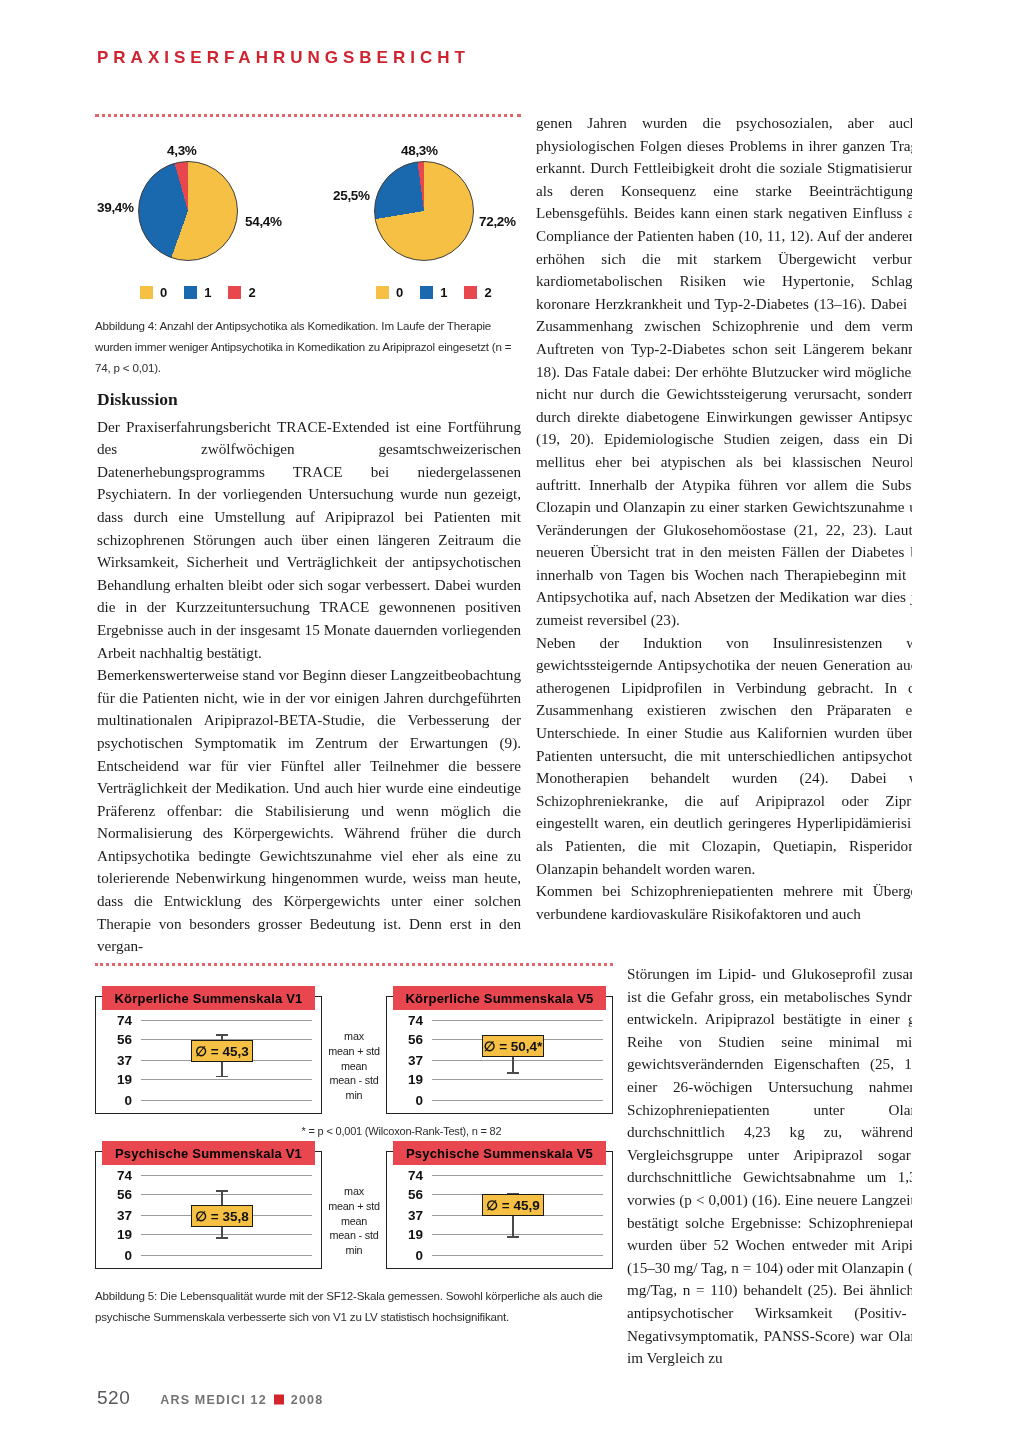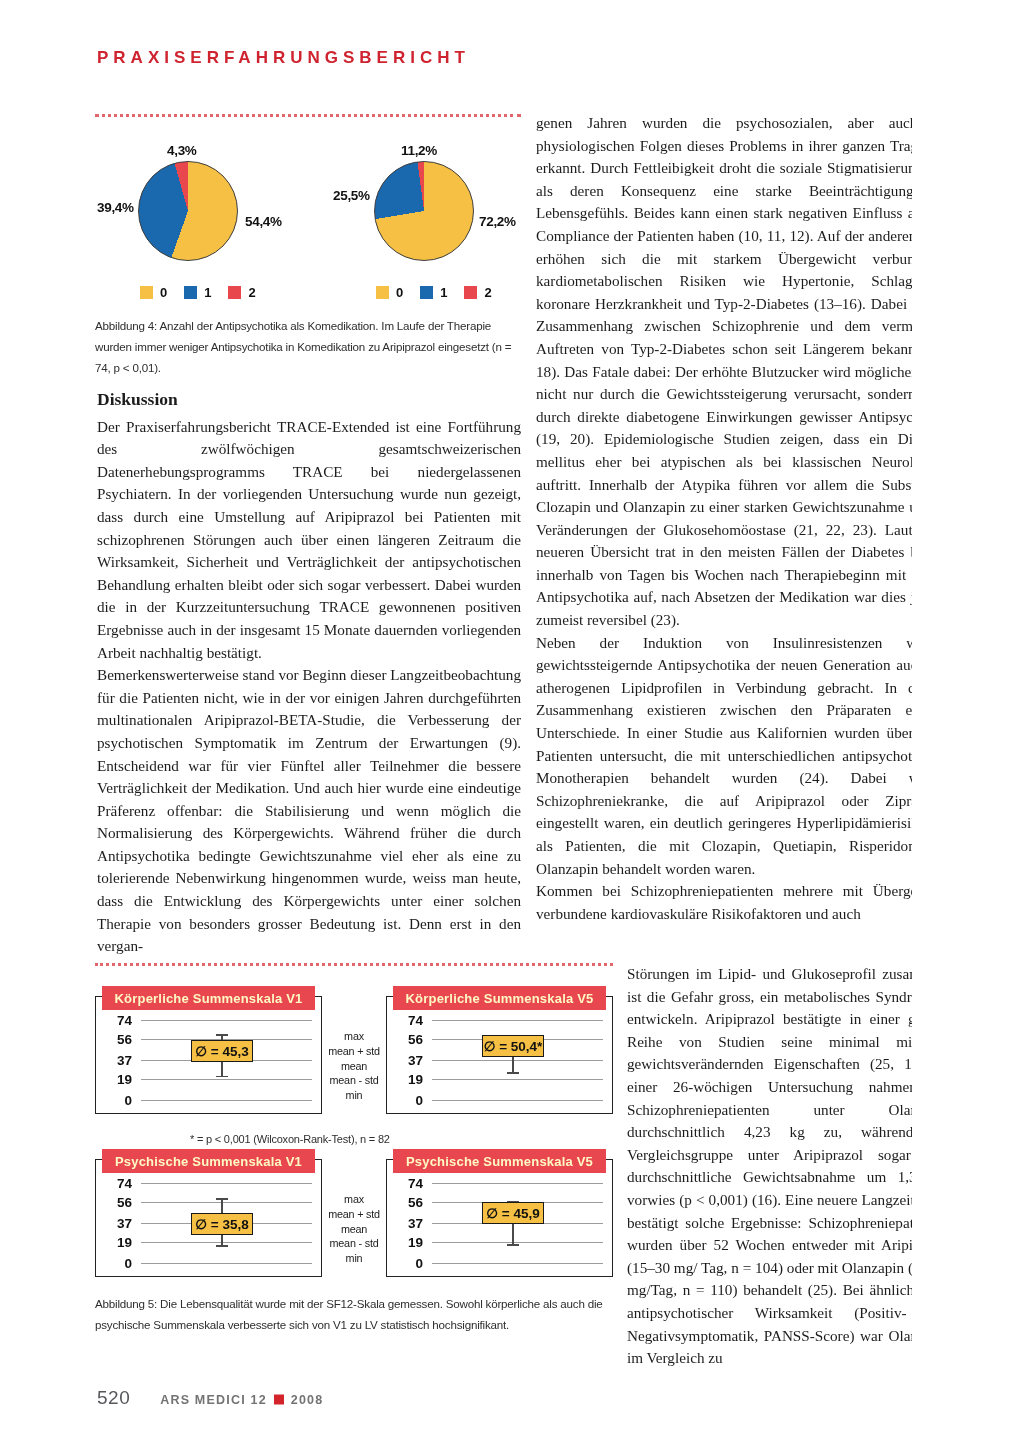--- a/index.html
+++ b/index.html
@@ -25,35 +25,35 @@
   .leftcol{left:97px;top:388px;width:424px;}
   .rightcol{left:536px;top:112px;width:415px;}
   .rightcol-narrow{left:627px;top:963px;width:324px;}
   .heading{font-size:17.5px;font-weight:bold;margin:0 0 5px 0;}
   
   .fig5{position:absolute;left:95px;top:963px;width:518px;font-family:"Liberation Sans",sans-serif;}
   .chartrow{display:flex;margin-top:30px;}
   .chartrow.second{margin-top:14px;}
   .chartbox{position:relative;width:227px;height:118px;border:1.6px solid #222;box-sizing:border-box;background:#fff;}
   .chartbar{position:absolute;top:-11px;left:6px;right:6px;height:24px;background:#e8474f;
-            color:#fef9c3;font-weight:bold;font-size:13px;letter-spacing:0.2px;
+            color:#000000;font-weight:bold;font-size:13px;letter-spacing:0.2px;
             display:flex;align-items:center;justify-content:center;}
   .grid-row{position:absolute;left:0;right:0;height:16px;display:flex;align-items:center;}
   .tick{width:36px;text-align:right;margin-right:9px;font-size:13.5px;font-weight:bold;color:#111;}
   .gline{flex:1;border-top:1.3px solid #9c9c9c;margin-right:9px;}
   .whisker{position:absolute;left:125px;width:1.6px;background:#4a4a4a;}
   .whisker::before,.whisker::after{content:"";position:absolute;left:-5px;width:12px;height:1.6px;background:#4a4a4a;}
   .whisker::before{top:0;}
   .whisker::after{bottom:0;}
   .mean-box{position:absolute;left:95px;width:62px;height:22px;background:#f5c044;border:1.7px solid #1a1a1a;
             box-sizing:border-box;display:flex;align-items:center;justify-content:center;
             font-size:13.5px;font-weight:bold;color:#111;}
   .statlegend{width:64px;margin-top:33px;font-size:10.8px;line-height:14.8px;text-align:center;
               letter-spacing:-0.2px;color:#222;align-self:flex-start;}
-  .fignote{font-size:11px;letter-spacing:-0.2px;color:#2e2e2e;text-align:left;padding-left:95px;margin-top:19px;}
+  .fignote{font-size:11px;letter-spacing:-0.2px;color:#2e2e2e;text-align:center;padding-left:95px;margin-top:11px;}
   
   .footer{position:absolute;left:97px;top:1387px;display:flex;align-items:baseline;gap:30px;
           font-family:"Liberation Sans",sans-serif;}
   .pageno{font-size:19px;color:#57585c;letter-spacing:0.5px;}
   .brand{font-size:12.5px;font-weight:bold;letter-spacing:1.2px;color:#737373;}
   .brand .sq{display:inline-block;width:10px;height:10px;background:#d3242c;margin:0 7px;transform:translateY(0.5px);}
 </style>
 </head>
 <body>
 
@@ -64,21 +64,21 @@
   <div class="fig4">
     <div class="dotline"></div>
     <div class="pie-area">
 
       <div class="pie" style="left: 43px; top: 44px; background: conic-gradient(rgb(245, 192, 68) 0%, rgb(245, 192, 68) 55.4536%, rgb(26, 104, 173) 55.4536%, rgb(26, 104, 173) 95.6167%, rgb(232, 71, 77) 95.6167%, rgb(232, 71, 77) 100%);"></div>
       <span class="pie-label" style="left:72px;top:26px;">4,3%</span>
       <span class="pie-label" style="left:2px;top:83px;">39,4%</span>
       <span class="pie-label" style="left:150px;top:97px;">54,4%</span>
 
       <div class="pie" style="left: 279px; top: 44px; background: conic-gradient(rgb(245, 192, 68) 0%, rgb(245, 192, 68) 72.3447%, rgb(26, 104, 173) 72.3447%, rgb(26, 104, 173) 97.8958%, rgb(232, 71, 77) 97.8958%, rgb(232, 71, 77) 100%);"></div>
-      <span class="pie-label" style="left:306px;top:26px;">11,2%</span>
+      <span class="pie-label" style="left:306px;top:26px;">48,3%</span>
       <span class="pie-label" style="left:238px;top:71px;">25,5%</span>
       <span class="pie-label" style="left:384px;top:97px;">72,2%</span>
 
       <div class="legend" style="left:45px;">
         <span class="legend-item">
             <span class="swatch" style="background: rgb(245, 192, 68);"></span>
             <span class="legend-label">0</span>
           </span>
         <span class="legend-item">
             <span class="swatch" style="background: rgb(26, 104, 173);"></span>

